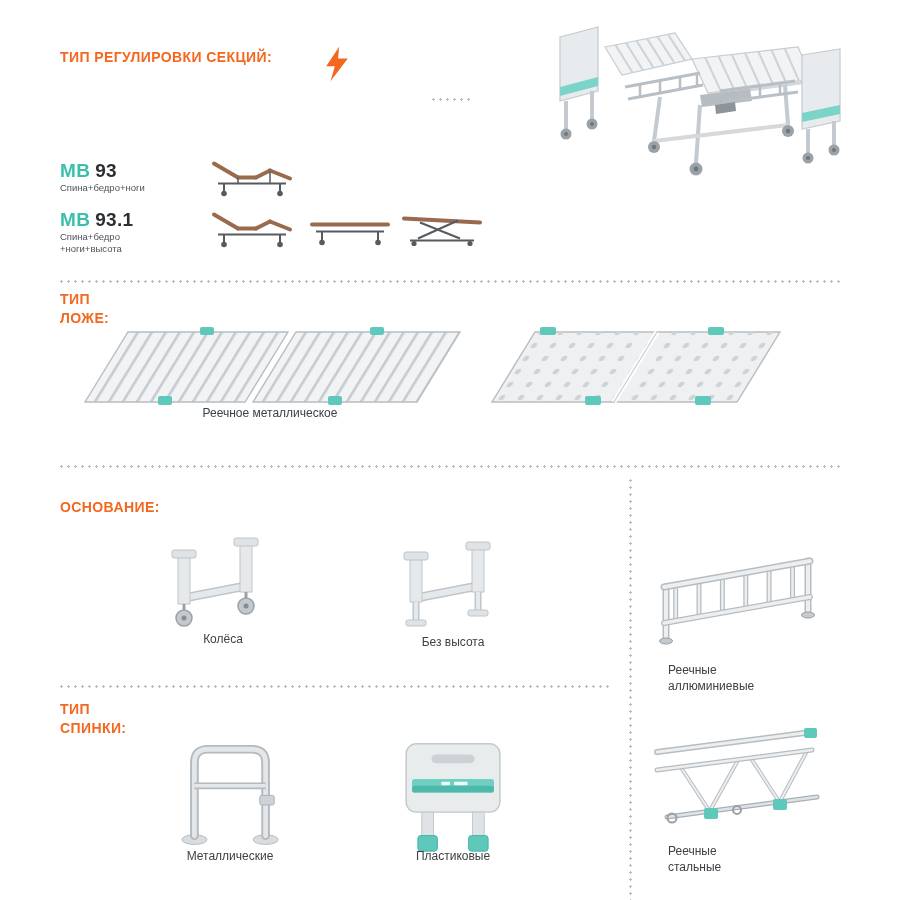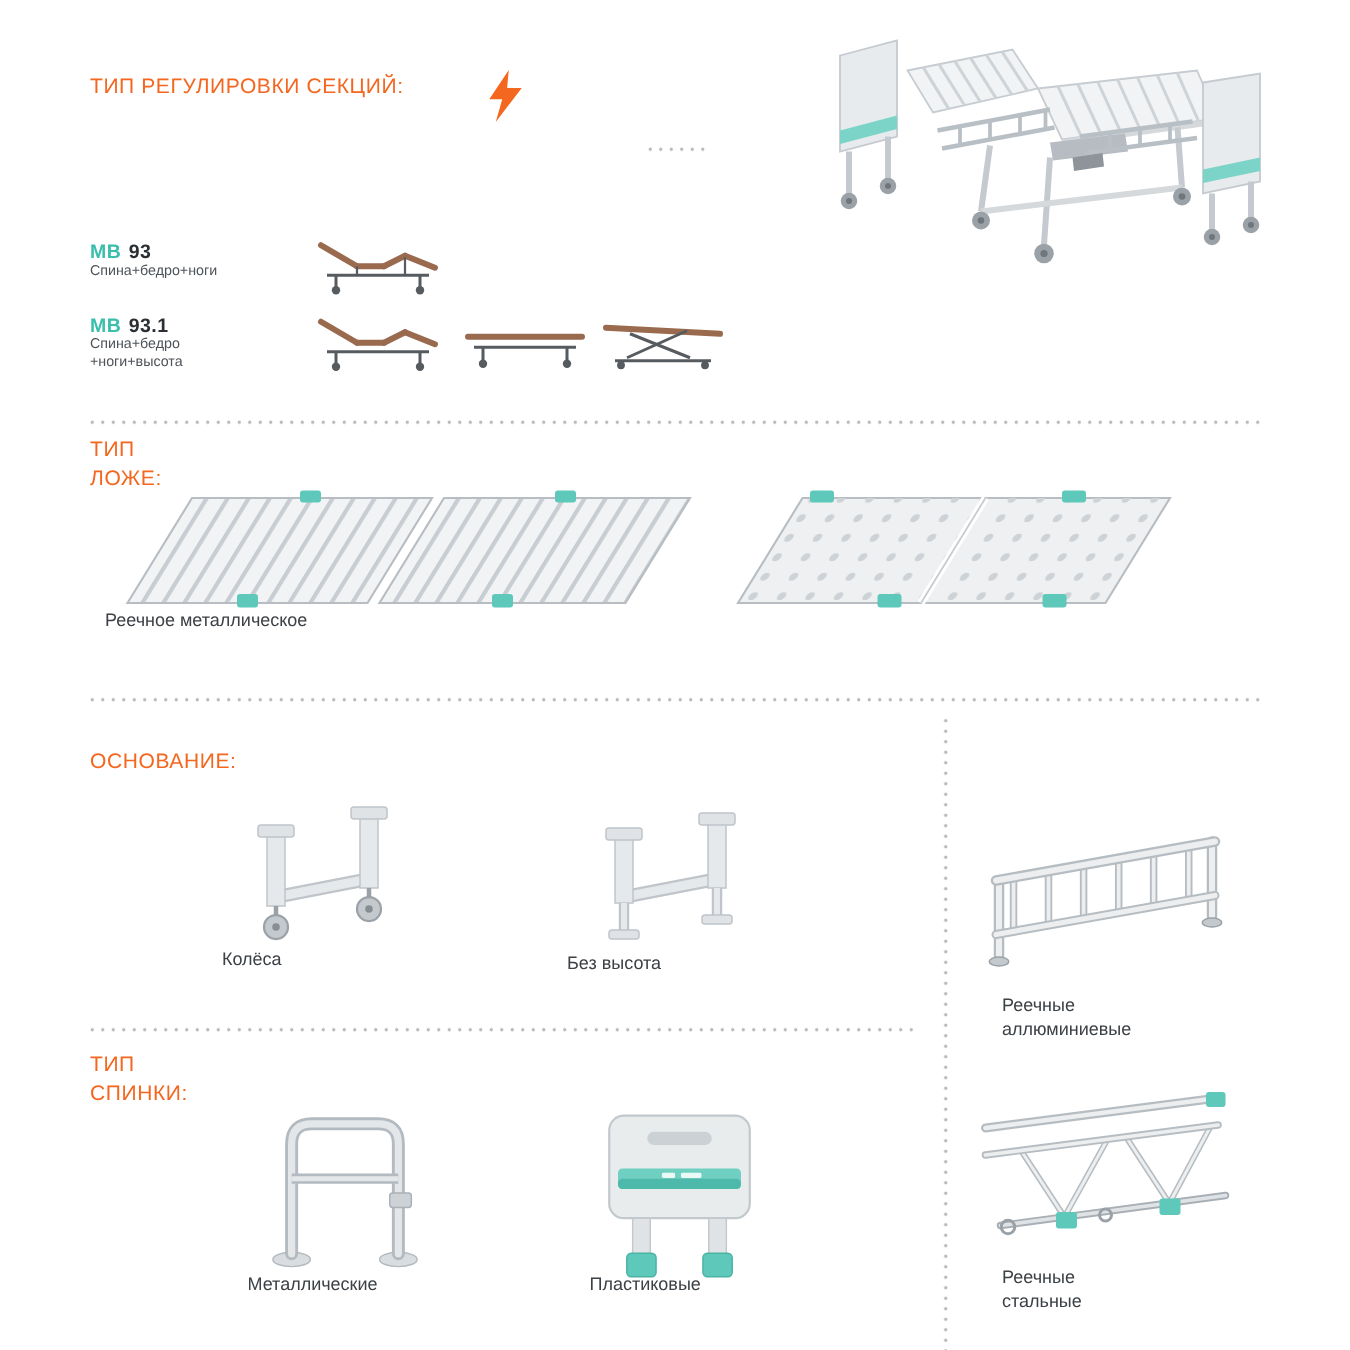--- a/index.html
+++ b/index.html
@@ -1,24 +1,24 @@
 <!DOCTYPE html>
 <html><head>
 <meta charset="utf-8">
 <style>
   *{margin:0;padding:0;box-sizing:border-box}
   body{background:#ffffff}
   .page{position:relative;width:900px;height:900px;background:#ffffff;
         font-family:"Liberation Sans",sans-serif;overflow:hidden}
   .abs{position:absolute}
-  .h1{color:#F4671F;font-weight:400;font-size:14px;line-height:19px;letter-spacing:.4px}
-  .model-name{font-size:13px;font-weight:700;color:#2b2f33;letter-spacing:.3px}
+  .h1{color:#F4671F;font-weight:700;font-size:14px;line-height:19px;letter-spacing:.4px}
+  .model-name{font-size:19px;font-weight:700;color:#2b2f33;letter-spacing:.3px}
   .model-name .mv{color:#3BBFAD;margin-right:5px}
   .model-desc{font-size:9.5px;color:#4e5358;line-height:12px;margin-top:0}
-  .cap{font-size:12px;color:#3c4146;text-align:left}
+  .cap{font-size:12px;color:#3c4146;text-align:center}
   .cap-left{font-size:12px;color:#3c4146;line-height:16px}
   .dotted-h{height:3px;background-image:radial-gradient(circle,#b7bbbf 1.1px,transparent 1.3px);
             background-size:7px 3px;background-repeat:repeat-x}
   .dotted-v{width:3px;background-image:radial-gradient(circle,#b7bbbf 1.1px,transparent 1.3px);
             background-size:3px 7px;background-repeat:repeat-y}
   svg{display:block}
 </style>
 </head>
 <body>
 

